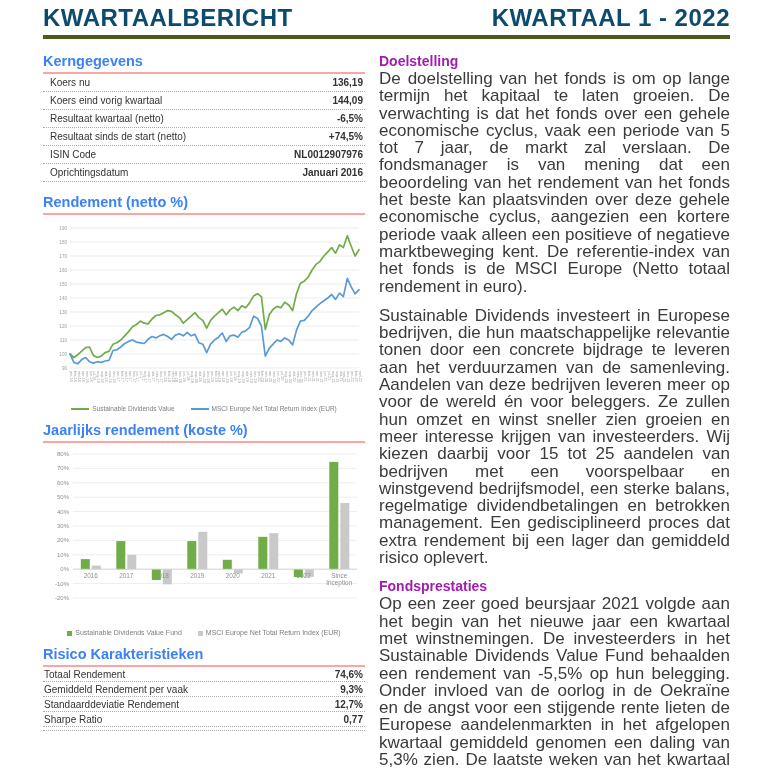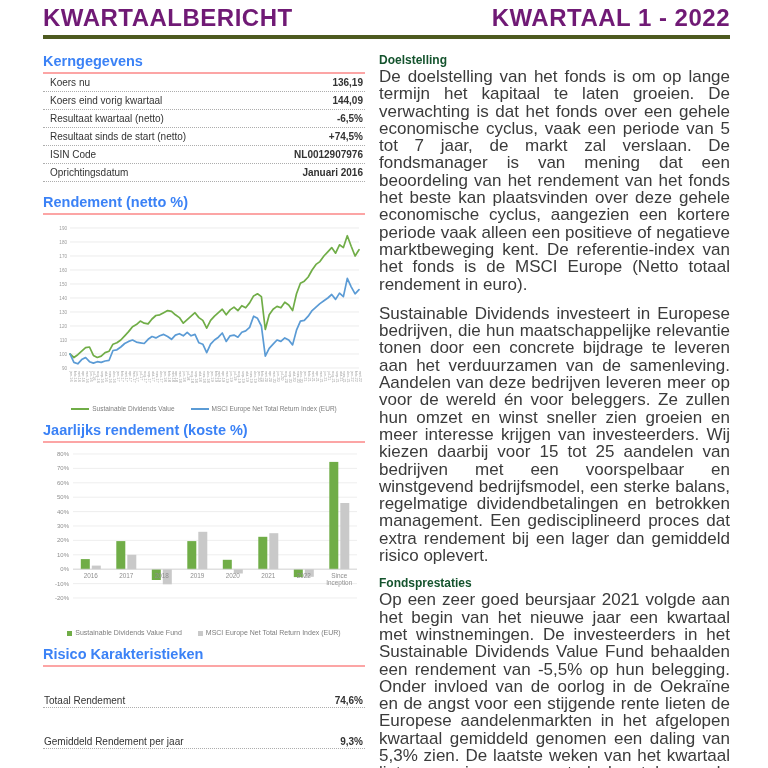--- a/index.html
+++ b/index.html
@@ -1,32 +1,32 @@
 <!DOCTYPE html>
 <html><head>
 <meta charset="utf-8">
 <style>
   html,body{margin:0;padding:0;background:#ffffff;}
   .page{position:relative;width:768px;height:768px;overflow:hidden;background:#fff;
         font-family:"Liberation Sans",sans-serif;color:#3c3c3c;}
   .header{display:flex;justify-content:space-between;align-items:flex-end;
           padding:4px 38px 0 43px;}
-  .header .htitle{font-size:24px;font-weight:bold;color:#701a75;letter-spacing:.5px;white-space:nowrap;}
+  .header .htitle{font-size:24px;font-weight:bold;color:#0c4a6e;letter-spacing:.5px;white-space:nowrap;}
   .hrule{height:4px;background:#4d5a1f;margin:3px 38px 0 43px;}
   .cols{display:flex;gap:14px;padding:14px 38px 0 43px;}
   .leftcol{width:322px;flex:none;}
   .rightcol{flex:1;min-width:0;}
   h2.sec{font-size:14.5px;font-weight:bold;color:#3b82f6;margin:0;padding:0 0 3px 0;
          border-bottom:2px solid #fca5a5;}
-  h2.rsec{font-size:12px;font-weight:bold;color:#14532d;margin:0 0 1px 0;}
+  h2.rsec{font-size:14px;font-weight:bold;color:#a21caf;margin:0 0 1px 0;}
   .sect{margin-bottom:12px;}
   .trow{display:flex;justify-content:space-between;align-items:center;
         border-bottom:1px dotted #adadad;padding:3px 2px 3px 7px;font-size:10px;color:#333;}
   .trow .tval{text-align:right;white-space:nowrap;font-weight:bold;}
-  .risico .trow{padding:1.5px 2px 1.5px 1px;margin-top:26px;}
+  .risico .trow{padding:1.5px 2px 1.5px 1px;}
   .chartbox{margin-top:5px;}
   .legend{display:flex;justify-content:center;gap:16px;align-items:center;
           font-size:6.5px;color:#7d7d7d;margin-top:1px;}
   .legend .sw-line{display:inline-block;width:18px;height:2px;margin-right:3px;vertical-align:middle;}
   .legend .sw-box{display:inline-block;width:5px;height:5px;margin-right:3px;vertical-align:middle;}
   .legend span{white-space:nowrap;}
   article p{font-size:17px;line-height:17.3px;text-align:justify;margin:0 0 12px 0;color:#3b3b3b;}
 </style>
 </head>
 <body>
@@ -244,21 +244,21 @@
       </div>
 
       <div class="sect risico">
         <h2 class="sec">Risico Karakteristieken</h2>
         <div>
             <div class="trow">
               <span class="tlbl">Totaal Rendement</span>
               <span class="tval">74,6%</span>
             </div>
             <div class="trow">
-              <span class="tlbl">Gemiddeld Rendement per jaar</span>
+              <span class="tlbl">Gemiddeld Rendement per vaak</span>
               <span class="tval">9,3%</span>
             </div>
             <div class="trow">
               <span class="tlbl">Standaarddeviatie Rendement</span>
               <span class="tval">12,7%</span>
             </div>
             <div class="trow">
               <span class="tlbl">Sharpe Ratio</span>
               <span class="tval">0,77</span>
             </div>

